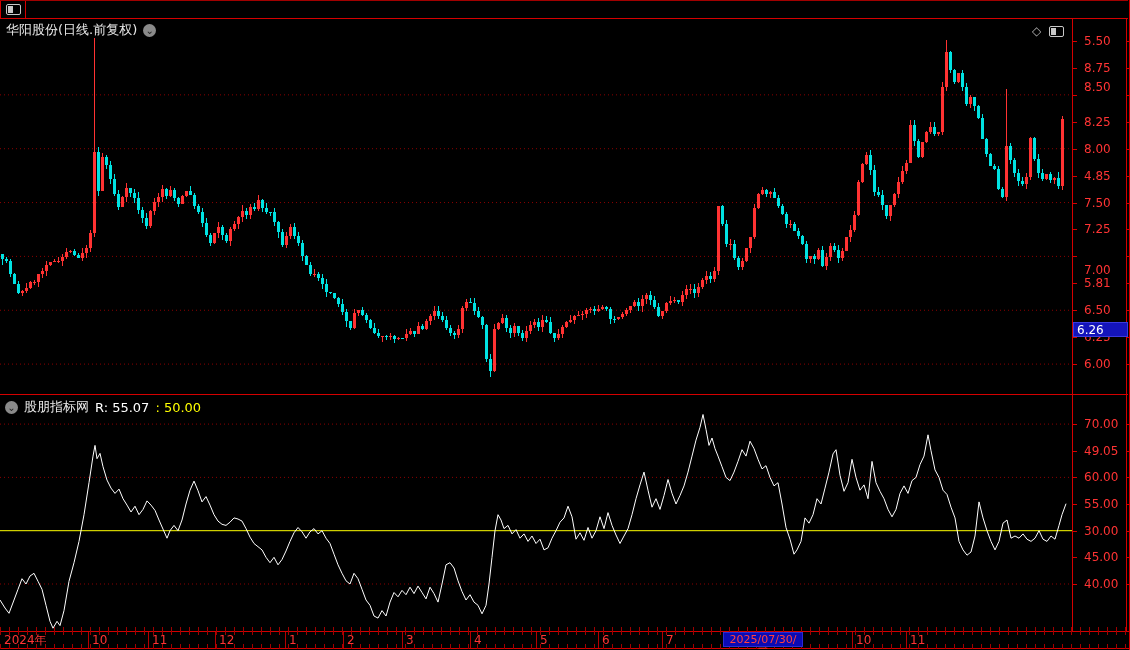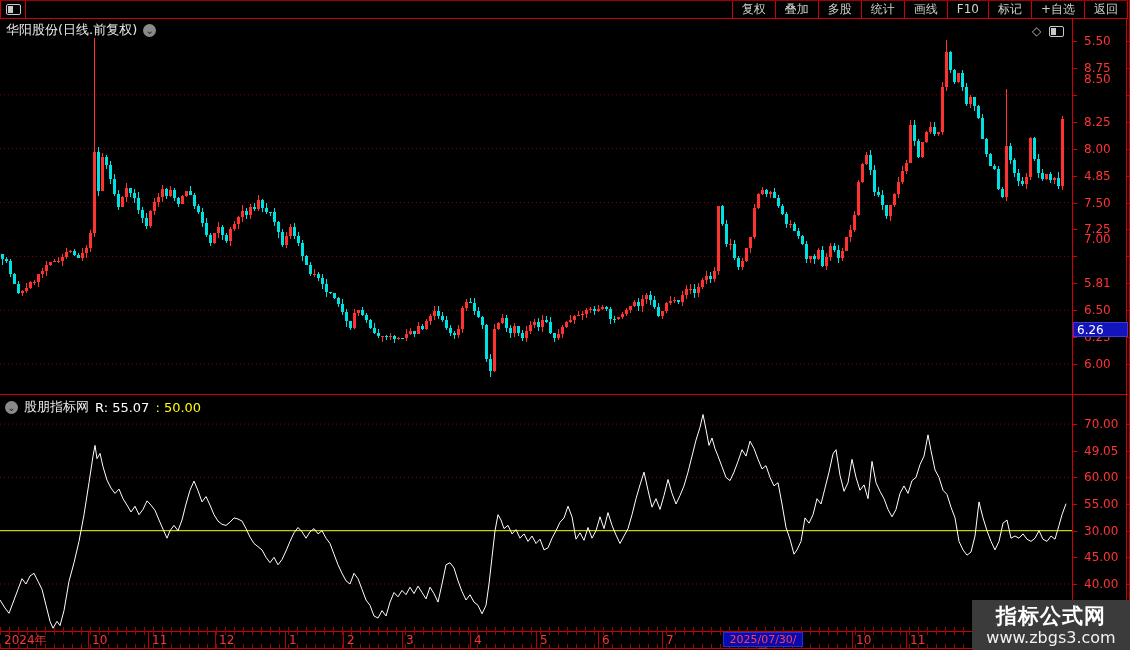--- a/index.html
+++ b/index.html
@@ -54,31 +54,20 @@
 </style>
 </head>
 <body>
 
 <div id="screen">
 
   <div id="topbar">
     <div class="tb-icon-cell">
       <span class="winicon"></span>
     </div>
-    <div id="tb-right">
-        <div class="tb-btn" style="position: static;">复权</div>
-        <div class="tb-btn" style="position: static;">叠加</div>
-        <div class="tb-btn" style="position: static;">多股</div>
-        <div class="tb-btn" style="position: static;">统计</div>
-        <div class="tb-btn" style="position: static;">画线</div>
-        <div class="tb-btn" style="position: static;">F10</div>
-        <div class="tb-btn" style="position: static;">标记</div>
-        <div class="tb-btn" style="position: static;">+自选</div>
-        <div class="tb-btn" style="position: static;">返回</div>
-      </div>
   </div>
 
   <svg id="price-svg" width="1072" height="376">
       <line x1="0" y1="76.85" x2="1072" y2="76.85" stroke="#8a0000" stroke-width="1" stroke-dasharray="1 3"></line>
       <line x1="0" y1="130.7" x2="1072" y2="130.7" stroke="#8a0000" stroke-width="1" stroke-dasharray="1 3"></line>
       <line x1="0" y1="184.55" x2="1072" y2="184.55" stroke="#8a0000" stroke-width="1" stroke-dasharray="1 3"></line>
       <line x1="0" y1="238.4" x2="1072" y2="238.4" stroke="#8a0000" stroke-width="1" stroke-dasharray="1 3"></line>
       <line x1="0" y1="292.25" x2="1072" y2="292.25" stroke="#8a0000" stroke-width="1" stroke-dasharray="1 3"></line>
       <line x1="0" y1="346.1" x2="1072" y2="346.1" stroke="#8a0000" stroke-width="1" stroke-dasharray="1 3"></line>
       <rect x="2" y="236" width="1" height="11" fill="#00e2e2"></rect>
@@ -651,50 +640,46 @@
   </div>
 
   <div id="timeline-border-top"></div>
   <div id="timeline-border-bot"></div>
   <div id="timeline"></div>
 
   <div id="cursor-date" style="left: 723px;">
     <span>2025/07/30/三</span>
   </div>
 
-  <div id="watermark">
-    <div class="w1">指标公式网</div>
-    <div class="w2">www.zbgs3.com</div>
-  </div>
 
 <div class="axis-label" style="top: 33px;">5.50</div>
     <div class="tick" style="left: 1072px; width: 5px; top: 41px;"></div>
     <div class="tick" style="left: 1126px; width: 4px; top: 41px;"></div>
     <div class="axis-label" style="top: 59.925px;">8.75</div>
     <div class="tick" style="left: 1072px; width: 5px; top: 67.925px;"></div>
     <div class="tick" style="left: 1126px; width: 4px; top: 67.925px;"></div>
-    <div class="axis-label" style="top: 71px;">8.50</div>
+    <div class="axis-label" style="top: 79px;">8.50</div>
     <div class="tick" style="left: 1072px; width: 5px; top: 94.85px;"></div>
     <div class="tick" style="left: 1126px; width: 4px; top: 94.85px;"></div>
     <div class="axis-label" style="top: 113.775px;">8.25</div>
     <div class="tick" style="left: 1072px; width: 5px; top: 121.775px;"></div>
     <div class="tick" style="left: 1126px; width: 4px; top: 121.775px;"></div>
     <div class="axis-label" style="top: 140.7px;">8.00</div>
     <div class="tick" style="left: 1072px; width: 5px; top: 148.7px;"></div>
     <div class="tick" style="left: 1126px; width: 4px; top: 148.7px;"></div>
     <div class="axis-label" style="top: 167.625px;">4.85</div>
     <div class="tick" style="left: 1072px; width: 5px; top: 175.625px;"></div>
     <div class="tick" style="left: 1126px; width: 4px; top: 175.625px;"></div>
     <div class="axis-label" style="top: 194.55px;">7.50</div>
     <div class="tick" style="left: 1072px; width: 5px; top: 202.55px;"></div>
     <div class="tick" style="left: 1126px; width: 4px; top: 202.55px;"></div>
     <div class="axis-label" style="top: 221.475px;">7.25</div>
     <div class="tick" style="left: 1072px; width: 5px; top: 229.475px;"></div>
     <div class="tick" style="left: 1126px; width: 4px; top: 229.475px;"></div>
-    <div class="axis-label" style="top: 231px;">7.00</div>
+    <div class="axis-label" style="top: 262px;">7.00</div>
     <div class="tick" style="left: 1072px; width: 5px; top: 256.4px;"></div>
     <div class="tick" style="left: 1126px; width: 4px; top: 256.4px;"></div>
     <div class="axis-label" style="top: 275.325px;">5.81</div>
     <div class="tick" style="left: 1072px; width: 5px; top: 283.325px;"></div>
     <div class="tick" style="left: 1126px; width: 4px; top: 283.325px;"></div>
     <div class="axis-label" style="top: 302.25px;">6.50</div>
     <div class="tick" style="left: 1072px; width: 5px; top: 310.25px;"></div>
     <div class="tick" style="left: 1126px; width: 4px; top: 310.25px;"></div>
     <div class="axis-label" style="top: 329.175px;">6.25</div>
     <div class="tick" style="left: 1072px; width: 5px; top: 337.175px;"></div>

